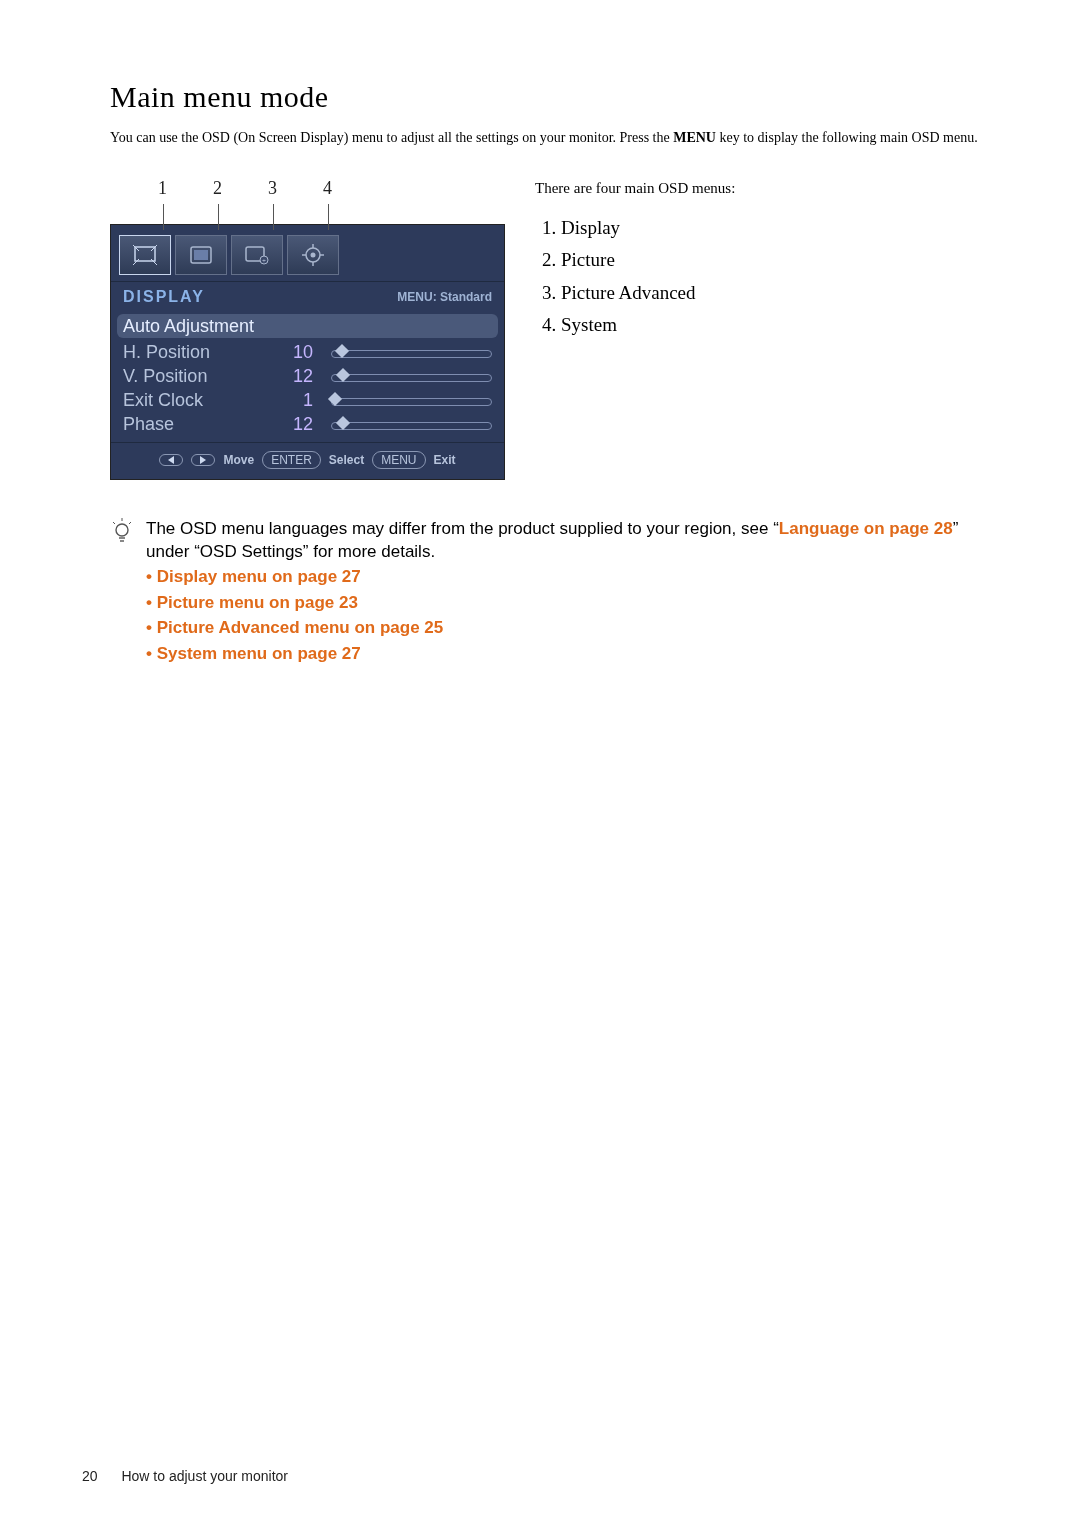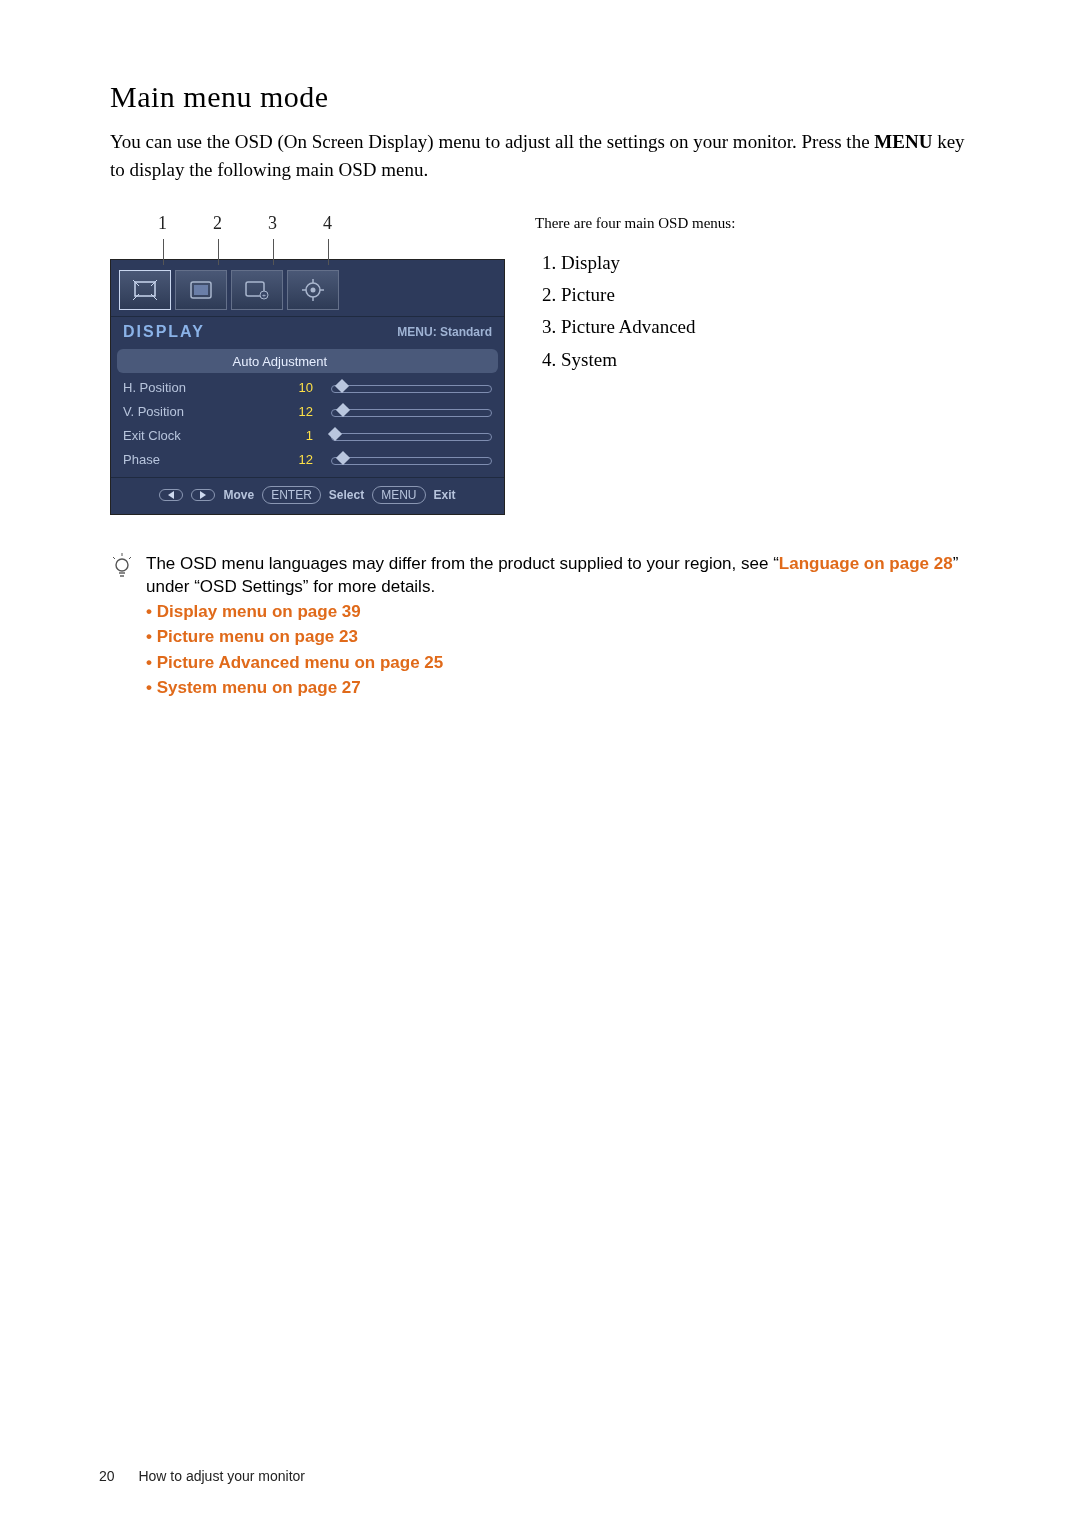--- a/index.html
+++ b/index.html
@@ -1,40 +1,40 @@
 <!DOCTYPE html>
 <html><head>
 <meta charset="utf-8">
 <style>
   html,body{margin:0;padding:0;background:#fff;color:#000;font-family:Georgia,'Times New Roman',serif;}
   .page{width:1080px;min-height:1528px;margin:0 auto;position:relative;box-sizing:border-box;padding:80px 100px 40px 110px;}
   h2.section-title{font-family:Georgia,serif;font-weight:400;font-size:30px;margin:0 0 14px 0;letter-spacing:.5px;}
-  p.body{font-family:Georgia,serif;font-size:19px;line-height:1.45;margin:0 0 3px 0;}
+  p.body{font-family:Georgia,serif;font-size:14px;line-height:1.45;margin:0 0 3px 0;}
   .bold-inline{font-weight:700;}
   .two-col{display:flex;gap:30px;margin-top:30px;}
   .left-col{width:395px;flex:0 0 395px;}
   .right-col{flex:1;}
 
   
   .osd-labels{display:flex;font-family:Georgia,serif;font-size:18px;color:#222;height:46px;}
   .osd-label{width:55px;text-align:center;position:relative;}
   .osd-label:first-child{margin-left:25px;}
   .osd-label::after{content:"";position:absolute;left:50%;top:26px;width:1px;height:26px;background:#555;}
   .osd-box{border:1px solid #222;background:#2d3a5b;color:#a9b6ce;}
   .osd-tabs{display:flex;padding:10px 8px 6px 8px;gap:4px;background:#2d3a5b;}
   .osd-tab{width:50px;height:38px;border:1px solid #64708a;background:linear-gradient(#4a5876,#2e3b56);display:flex;align-items:center;justify-content:center;}
   .osd-tab.active{border:1px solid #c9d6ee;}
   .osd-tab svg{display:block;}
   .osd-header{display:flex;justify-content:space-between;align-items:center;padding:6px 12px 6px 12px;border-top:1px solid #1f2a40;}
   .osd-header-title{color:#8bb3e8;font-family:Arial,Helvetica,sans-serif;font-weight:700;letter-spacing:2px;font-size:16px;}
   .osd-header-mode{color:#9fb3d4;font-family:Arial,Helvetica,sans-serif;font-size:12px;font-weight:700;}
   .osd-rows{padding:0 12px 6px 12px;}
-  .osd-row{display:flex;align-items:center;height:24px;font-family:Arial,Helvetica,sans-serif;font-size:13px;color:#b7c4dc;justify-content:center;}
+  .osd-row{display:flex;align-items:center;height:24px;font-family:Arial,Helvetica,sans-serif;font-size:18px;color:#b7c4dc;}
   .osd-row .lbl{flex:0 0 150px;}
-  .osd-row .val{flex:0 0 40px;text-align:right;color:#fde047;}
+  .osd-row .val{flex:0 0 40px;text-align:right;color:#c4b5fd;}
   .osd-row .slider{flex:1;margin-left:10px;position:relative;height:10px;}
   .slider-track{position:absolute;left:8px;right:0;top:3px;height:6px;border:1px solid #7e8db0;border-radius:6px;}
   .slider-thumb{position:absolute;top:-1px;width:10px;height:10px;transform:rotate(45deg);background:#b9c6de;}
   .osd-row.selected{background:#4a597a;border-radius:6px;margin:2px -6px;padding:0 6px;color:#e6eeff;}
   .osd-row.selected .lbl{color:#e6eeff;}
   .osd-footer{display:flex;justify-content:center;align-items:center;gap:8px;padding:8px 0 10px 0;font-family:Arial,Helvetica,sans-serif;font-size:12px;color:#b7c4dc;border-top:1px solid #1f2a40;}
   .osd-pill{border:1px solid #8a97b3;border-radius:10px;padding:1px 8px;display:inline-flex;align-items:center;gap:4px;}
   .mini-arrow{display:inline-block;width:0;height:0;}
   .mini-arrow.l{border-top:4px solid transparent;border-bottom:4px solid transparent;border-right:6px solid #cdd9ef;}
   .mini-arrow.r{border-top:4px solid transparent;border-bottom:4px solid transparent;border-left:6px solid #cdd9ef;}
@@ -50,21 +50,21 @@
   
   .tip{display:flex;gap:12px;font-family:Arial,Helvetica,sans-serif;font-size:17px;line-height:1.35;margin-top:38px;}
   .tip-icon{flex:0 0 24px;display:flex;justify-content:center;}
   .tip a, .link-orange{color:#e06a1a;font-weight:700;text-decoration:none;}
   .body-under-tip{font-family:Georgia,serif;font-size:19px;margin:12px 0 14px 0;}
   ul.orange-bullets{list-style:none;padding:0;margin:0 0 0 36px;font-family:Arial,Helvetica,sans-serif;font-size:17px;line-height:1.5;}
   ul.orange-bullets li{color:#e06a1a;font-weight:700;}
   ul.orange-bullets li::before{content:"• ";}
 
   
-  .page-footer{position:absolute;bottom:44px;left:99px;font-family:Arial,Helvetica,sans-serif;font-size:14px;color:#222;}
+  .page-footer{position:absolute;bottom:44px;left:82px;font-family:Arial,Helvetica,sans-serif;font-size:14px;color:#222;}
   .page-footer .pn{margin-right:20px;}
 </style>
 </head>
 <body>
 
 <div class="page">
 
   <h2 class="section-title">Main menu mode</h2>
 
   <p class="body">
@@ -193,21 +193,21 @@
           <line x1="20" y1="4" x2="18" y2="6" stroke="#555"></line>
         </svg>
     </div>
     <div>
       <span>The OSD menu languages may differ from the product supplied to your region, see “</span><a href="#" class="link-orange">Language on page 28</a><span>” under “OSD Settings” for more details.</span>
     </div>
   </div>
 
 
   <ul class="orange-bullets">
-    <li>Display menu on page 39</li>
+    <li>Display menu on page 27</li>
     <li>Picture menu on page 23</li>
     <li>Picture Advanced menu on page 25</li>
     <li>System menu on page 27</li>
   </ul>
 
   <div class="page-footer">
     <span class="pn">20</span>
     <span>How to adjust your monitor</span>
   </div>
 

